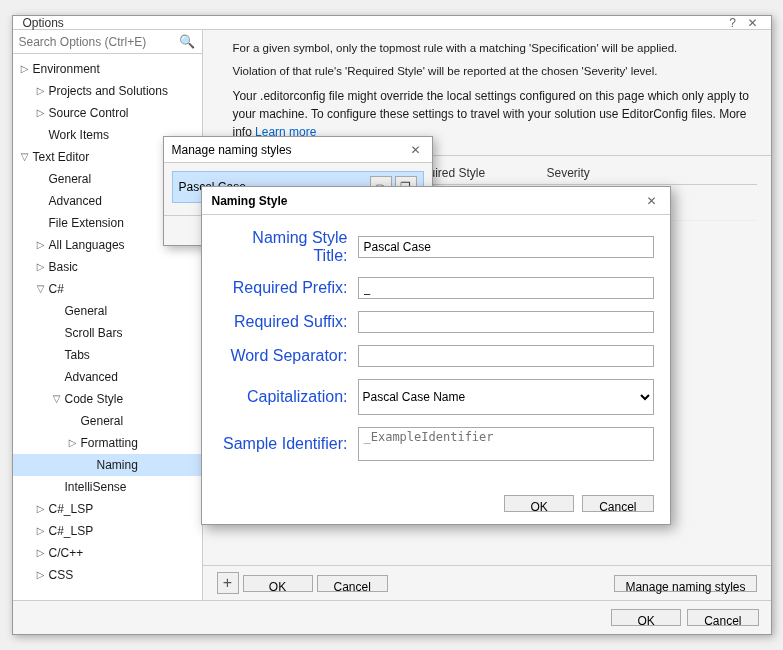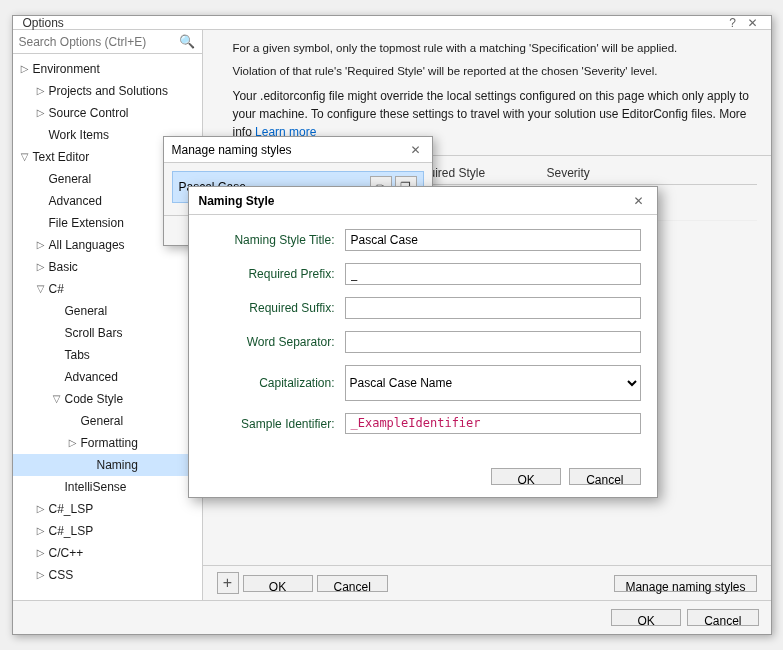--- a/index.html
+++ b/index.html
@@ -162,43 +162,43 @@
     }
     .manage-list-label { font-size: 12px; }
     .manage-icons { display: flex; gap: 3px; }
     .manage-icon-btn { width: 22px; height: 22px; border: 1px solid #aaa; background: #f0f0f0; cursor: pointer; display: flex; align-items: center; justify-content: center; font-size: 12px; color: #444; }
     .manage-bottom { display: flex; justify-content: flex-end; gap: 6px; padding: 6px 8px; border-top: 1px solid #ccc; }
 
     
     .naming-style-dialog {
       position: absolute;
       top: 170px;
-      left: 175px;
+      left: 188px;
       width: 470px;
       background: #fff;
       border: 1px solid #999;
       box-shadow: 4px 4px 12px rgba(0,0,0,0.35);
       z-index: 20;
     }
     .ns-titlebar {
       background: #fff;
       padding: 6px 10px;
       display: flex;
       align-items: center;
       justify-content: space-between;
       border-bottom: 1px solid #ccc;
       height: 28px;
     }
     .ns-title { font-size: 12px; font-weight: 600; }
     .ns-body { padding: 14px 16px; }
     .ns-row { display: flex; align-items: center; margin-bottom: 12px; }
-    .ns-label { width: 140px; min-width: 140px; font-size: 12px; color: #14532d; text-align: right; padding-right: 10px; }
+    .ns-label { width: 140px; min-width: 140px; font-size: 16px; color: #1d4ed8; text-align: right; padding-right: 10px; }
     .ns-input { flex: 1; height: 22px; border: 1px solid #aaa; font-size: 12px; padding: 2px 5px; outline: none; }
     .ns-dropdown { flex: 1; height: 36px; border: 1px solid #aaa; font-size: 12px; background: white; }
-    .ns-sample { flex: 1; height: 21px; border: 1px solid #aaa; font-size: 12px; padding: 2px 5px; background: #fff; color: #be185d; font-family: 'Consolas', monospace; }
+    .ns-sample { flex: 1; height: 34px; border: 1px solid #aaa; font-size: 12px; padding: 2px 5px; background: #fff; color: #737373; font-family: 'Consolas', monospace; }
     .ns-bottom { display: flex; justify-content: flex-end; gap: 8px; padding: 8px 16px 12px 16px; }
   </style>
 </head>
 <body>
 
 <div class="options-dialog">
 
   <div class="dialog-titlebar">
     <span class="dialog-title">Options</span>
     <div class="titlebar-controls">

